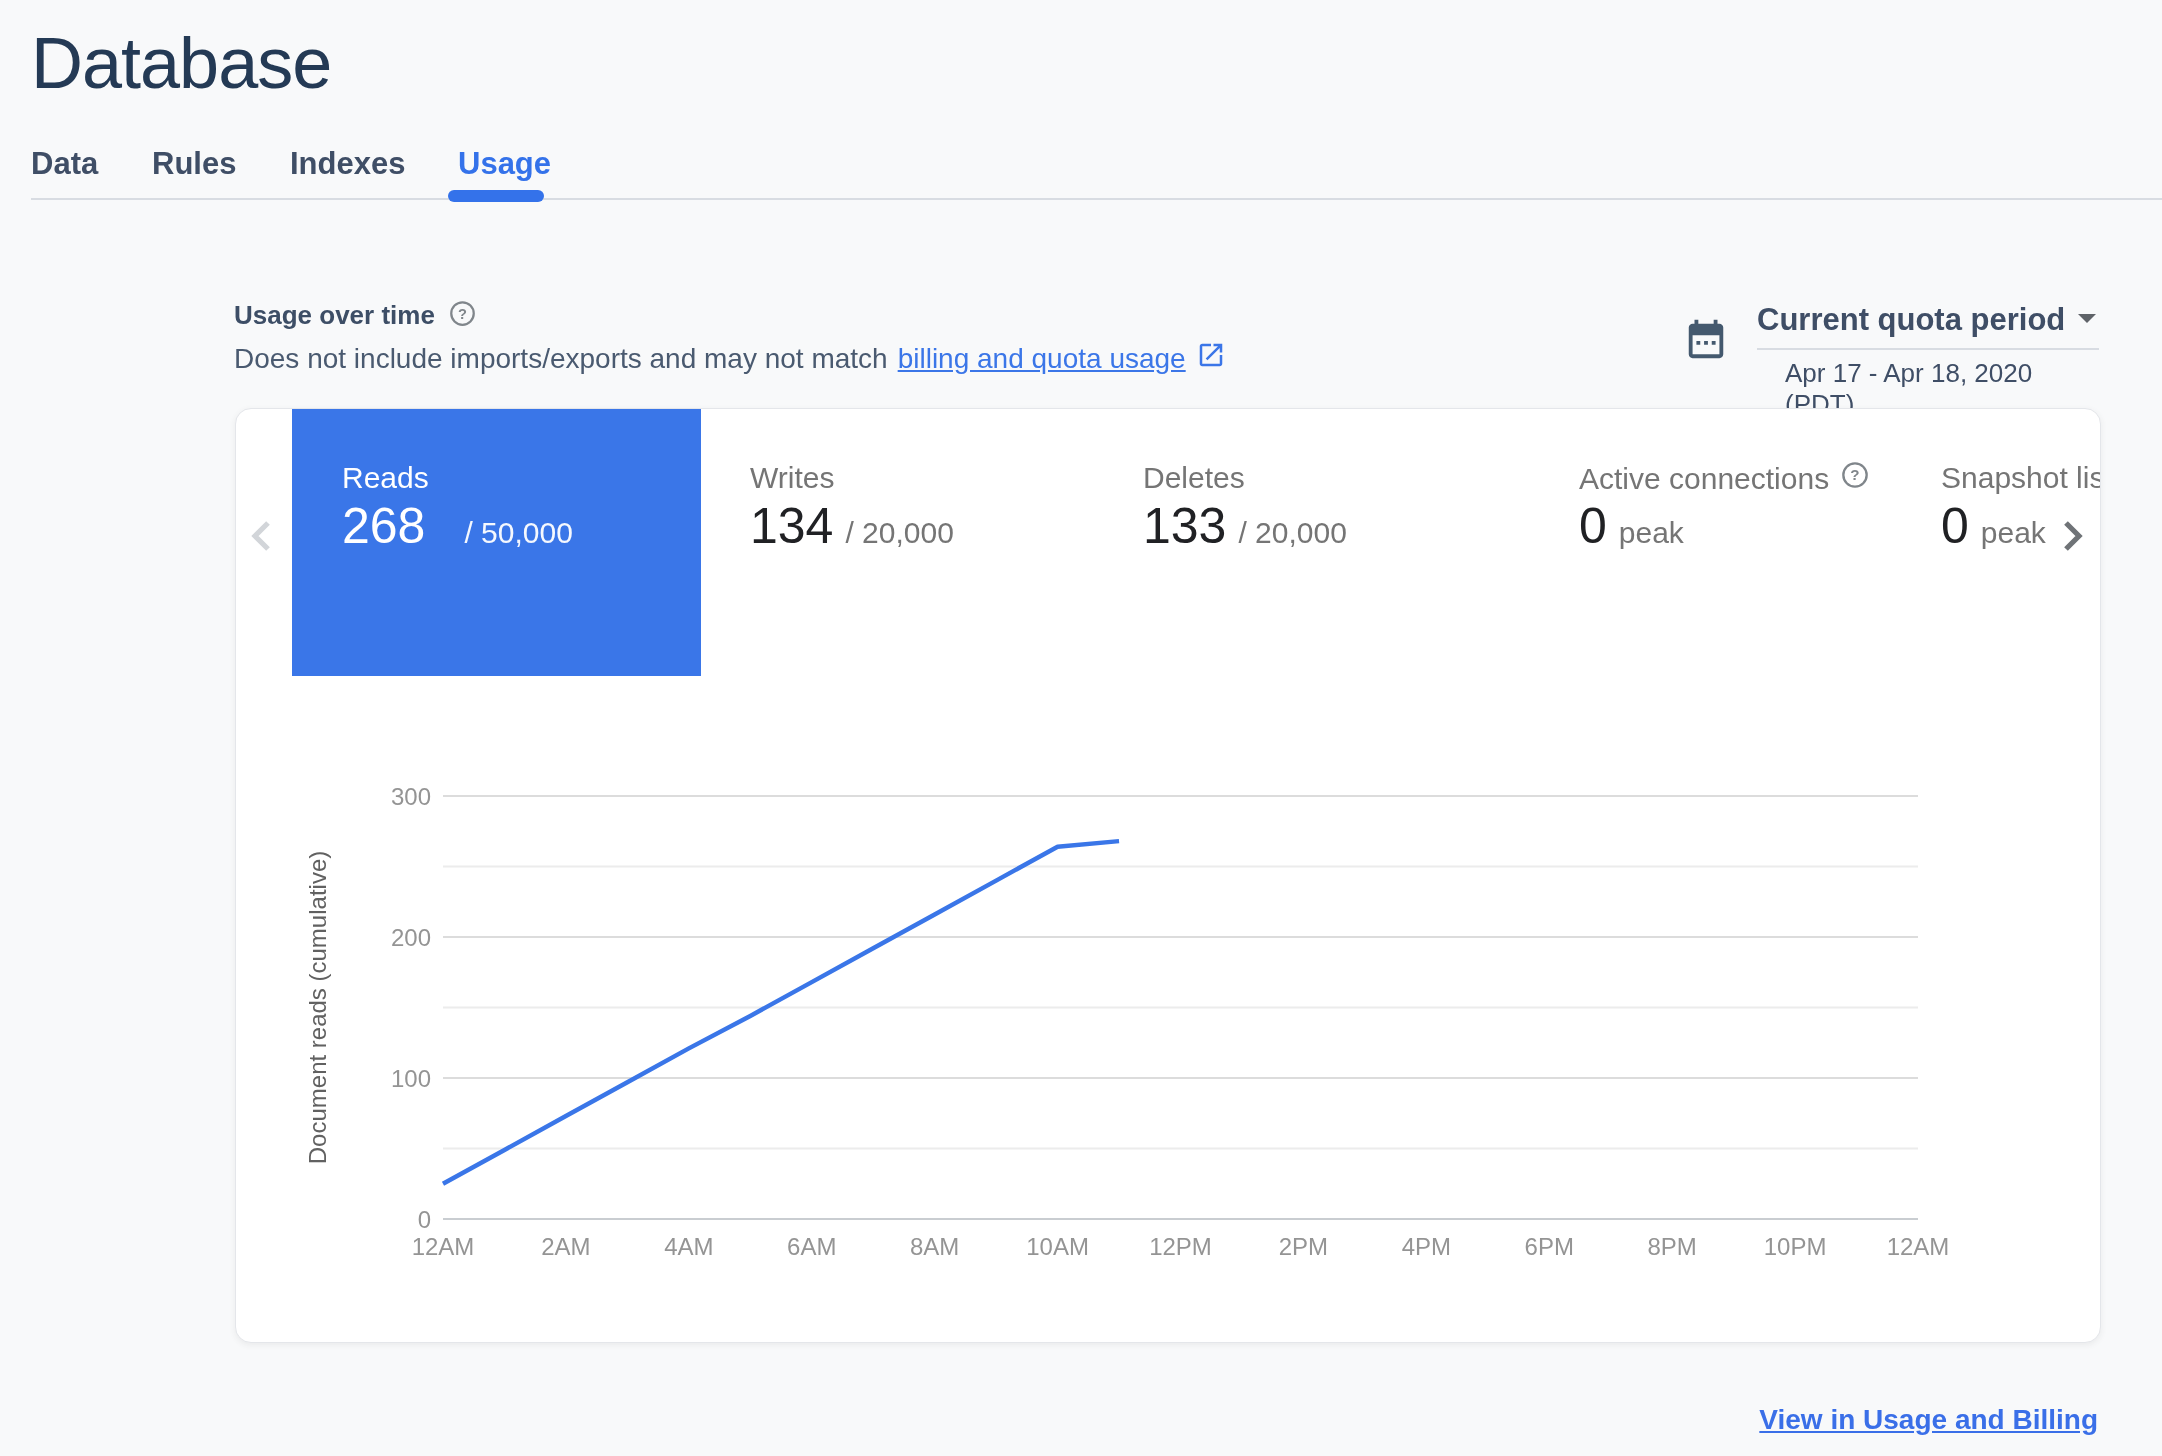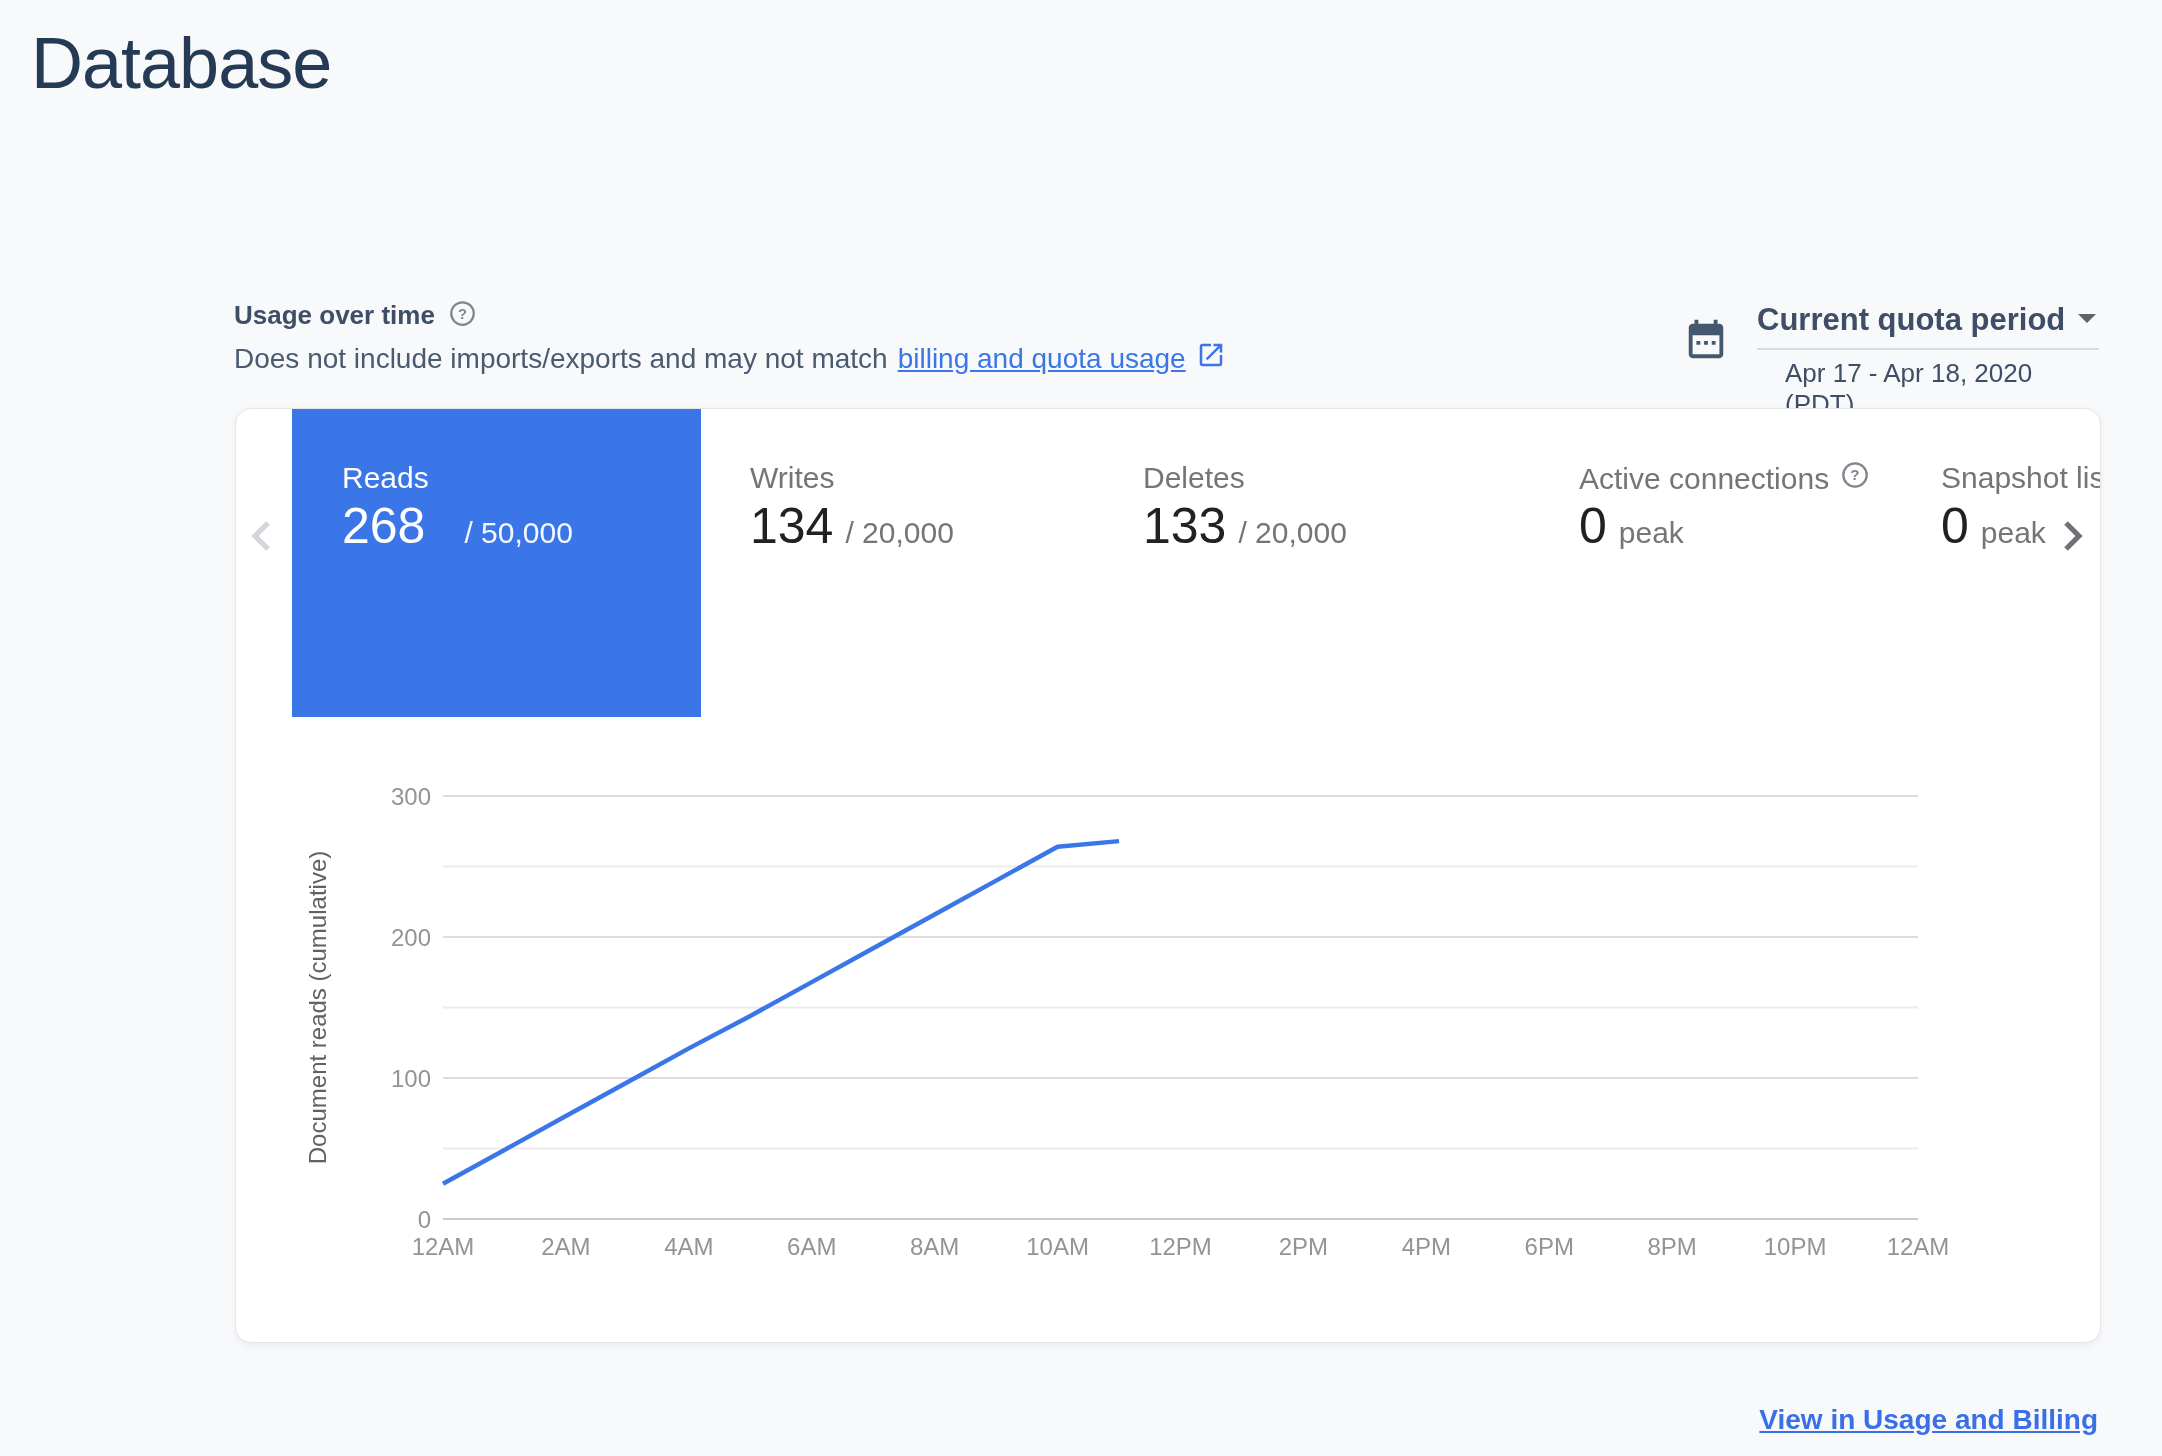--- a/index.html
+++ b/index.html
@@ -44,21 +44,21 @@
   .quota-title-row { position:relative; padding-bottom:10px; border-bottom:2px solid #d8dce2; }
   .quota-title { font-size:31px; font-weight:700; color:#3f4e66; }
   .quota-caret { position:absolute; right:0; top:10px; }
   .quota-range { margin-top:8px; font-size:26px; font-weight:500; color:#3f4e66;margin-left:28px; }
 
   
   .panel { position:absolute; left:235px; top:408px; width:1866px; height:935px;
            background:#ffffff; border:1px solid #e4e6ea; border-radius:16px;
            box-shadow:0 2px 6px rgba(60,64,67,.08); overflow:hidden; }
 
-  .metric-card { position:absolute; top:0; height:308px; width:400px; white-space:nowrap; }
+  .metric-card { position:absolute; top:0; height:267px; width:400px; white-space:nowrap; }
   .metric-card .m-label { position:absolute; top:52px; font-size:30px; color:#757575;
                           display:flex; align-items:center; gap:12px; }
   .metric-card .m-row { position:absolute; top:88px; display:flex; align-items:baseline; gap:12px; }
   .metric-card .m-value { font-size:50px; color:#202124; }
   .metric-card .m-suffix { font-size:30px; color:#757575; }
   .metric-card.selected { left:56px; width:409px; background:#3a76e8; }
   .metric-card.selected .m-label, .metric-card.selected .m-value { color:#ffffff; }
   .metric-card.selected .m-suffix { color:rgba(255,255,255,.95); }
   .metric-card.selected .m-label { left:50px; }
   .metric-card.selected .m-row { left:50px;gap:39px; }
@@ -77,20 +77,28 @@
                  color:#3a6fe8; text-decoration:underline; }
 </style>
 </head>
 <body>
 
 <div class="page">
 
   <h1 class="page-title">Database</h1>
 
 
+  <div class="tabs-bar">
+    <button class="tab tab-data">Data</button>
+    <button class="tab tab-rules">Rules</button>
+    <button class="tab tab-indexes">Indexes</button>
+    <button class="tab tab-usage active">Usage</button>
+    <div class="tabs-divider"></div>
+    <div class="tab-indicator"></div>
+  </div>
 
   <div class="usage-title-row">
     <h2 class="usage-title">Usage over time</h2>
     <span class="help-icon">
       <svg width="27" height="27" viewBox="0 0 24 24">
         <circle cx="12" cy="12" r="10" fill="none" stroke="#80868b" stroke-width="2"></circle>
         <text x="12" y="16.5" text-anchor="middle" font-size="13" font-weight="bold" fill="#80868b" font-family="Liberation Sans, sans-serif">?</text>
       </svg>
     </span>
   </div>

